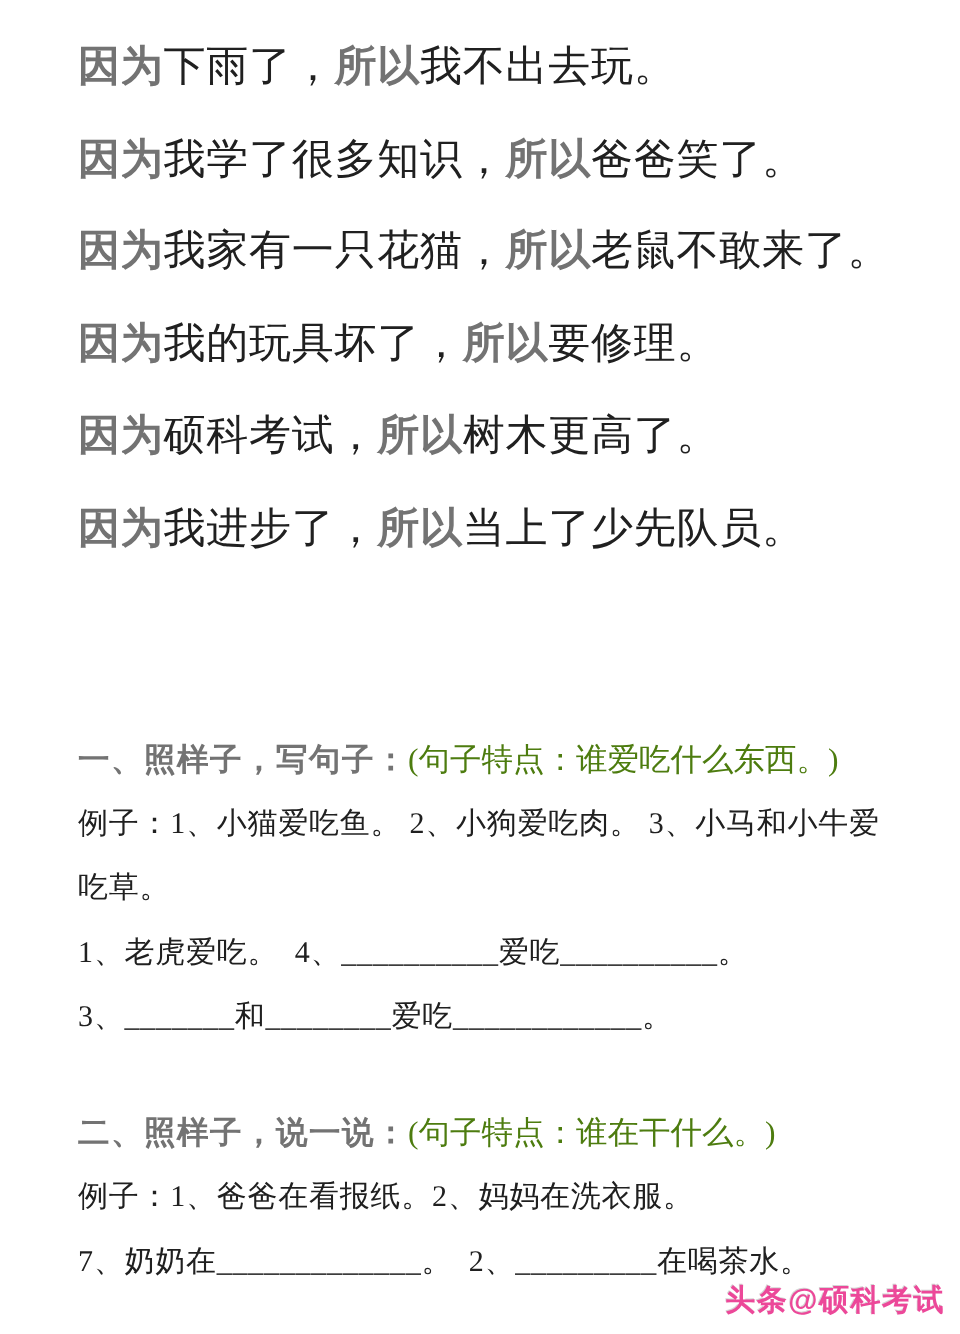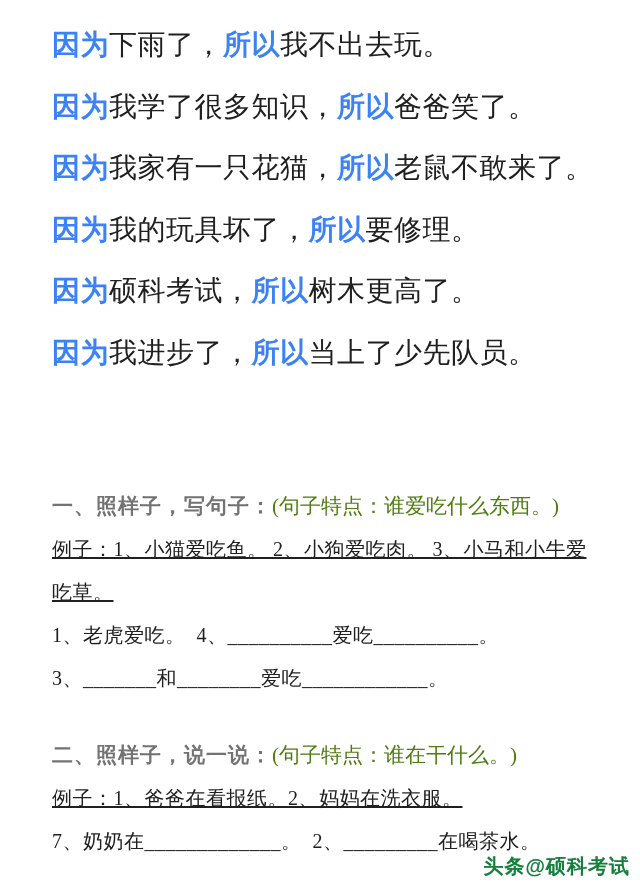--- a/index.html
+++ b/index.html
@@ -20,21 +20,21 @@
     right: 20px;
   }
   .sentence {
     font-size: 28px;
     line-height: 61.5px;
     white-space: nowrap;
     color: #202020;
     letter-spacing: 0.5px;
   }
   .conn {
-    color: #3b82f6;
+    color: #737373;
     font-weight: bold;
   }
   .section {
     position: absolute;
     left: 52px;
     width: 552px;
   }
   .section-1 { top: 484px; }
   .section-2 { top: 733px; }
   .sec-heading {
@@ -53,29 +53,29 @@
     font-weight: normal;
   }
   .sec-line {
     font-size: 20px;
     line-height: 43px;
     white-space: pre-wrap;
     word-break: break-all;
     color: #202020;
     letter-spacing: 0.5px;
   }
-  .example { max-width: 548px; text-decoration: underline; }
+  .example { max-width: 548px; }
   .watermark {
     position: absolute;
     right: 10px;
     bottom: 9px;
     font-size: 20px;
     font-weight: bold;
     font-family: "Liberation Sans", sans-serif;
-    color: #15803d;
+    color: #ec4899;
     text-shadow: 1.5px 1.5px 0 rgba(255,255,255,0.95), -0.5px -0.5px 0 rgba(170,170,170,0.5);
     letter-spacing: 1px;
   }
 </style>
 </head>
 <body>
 
 <div class="page">
 
   <div class="sentences">

